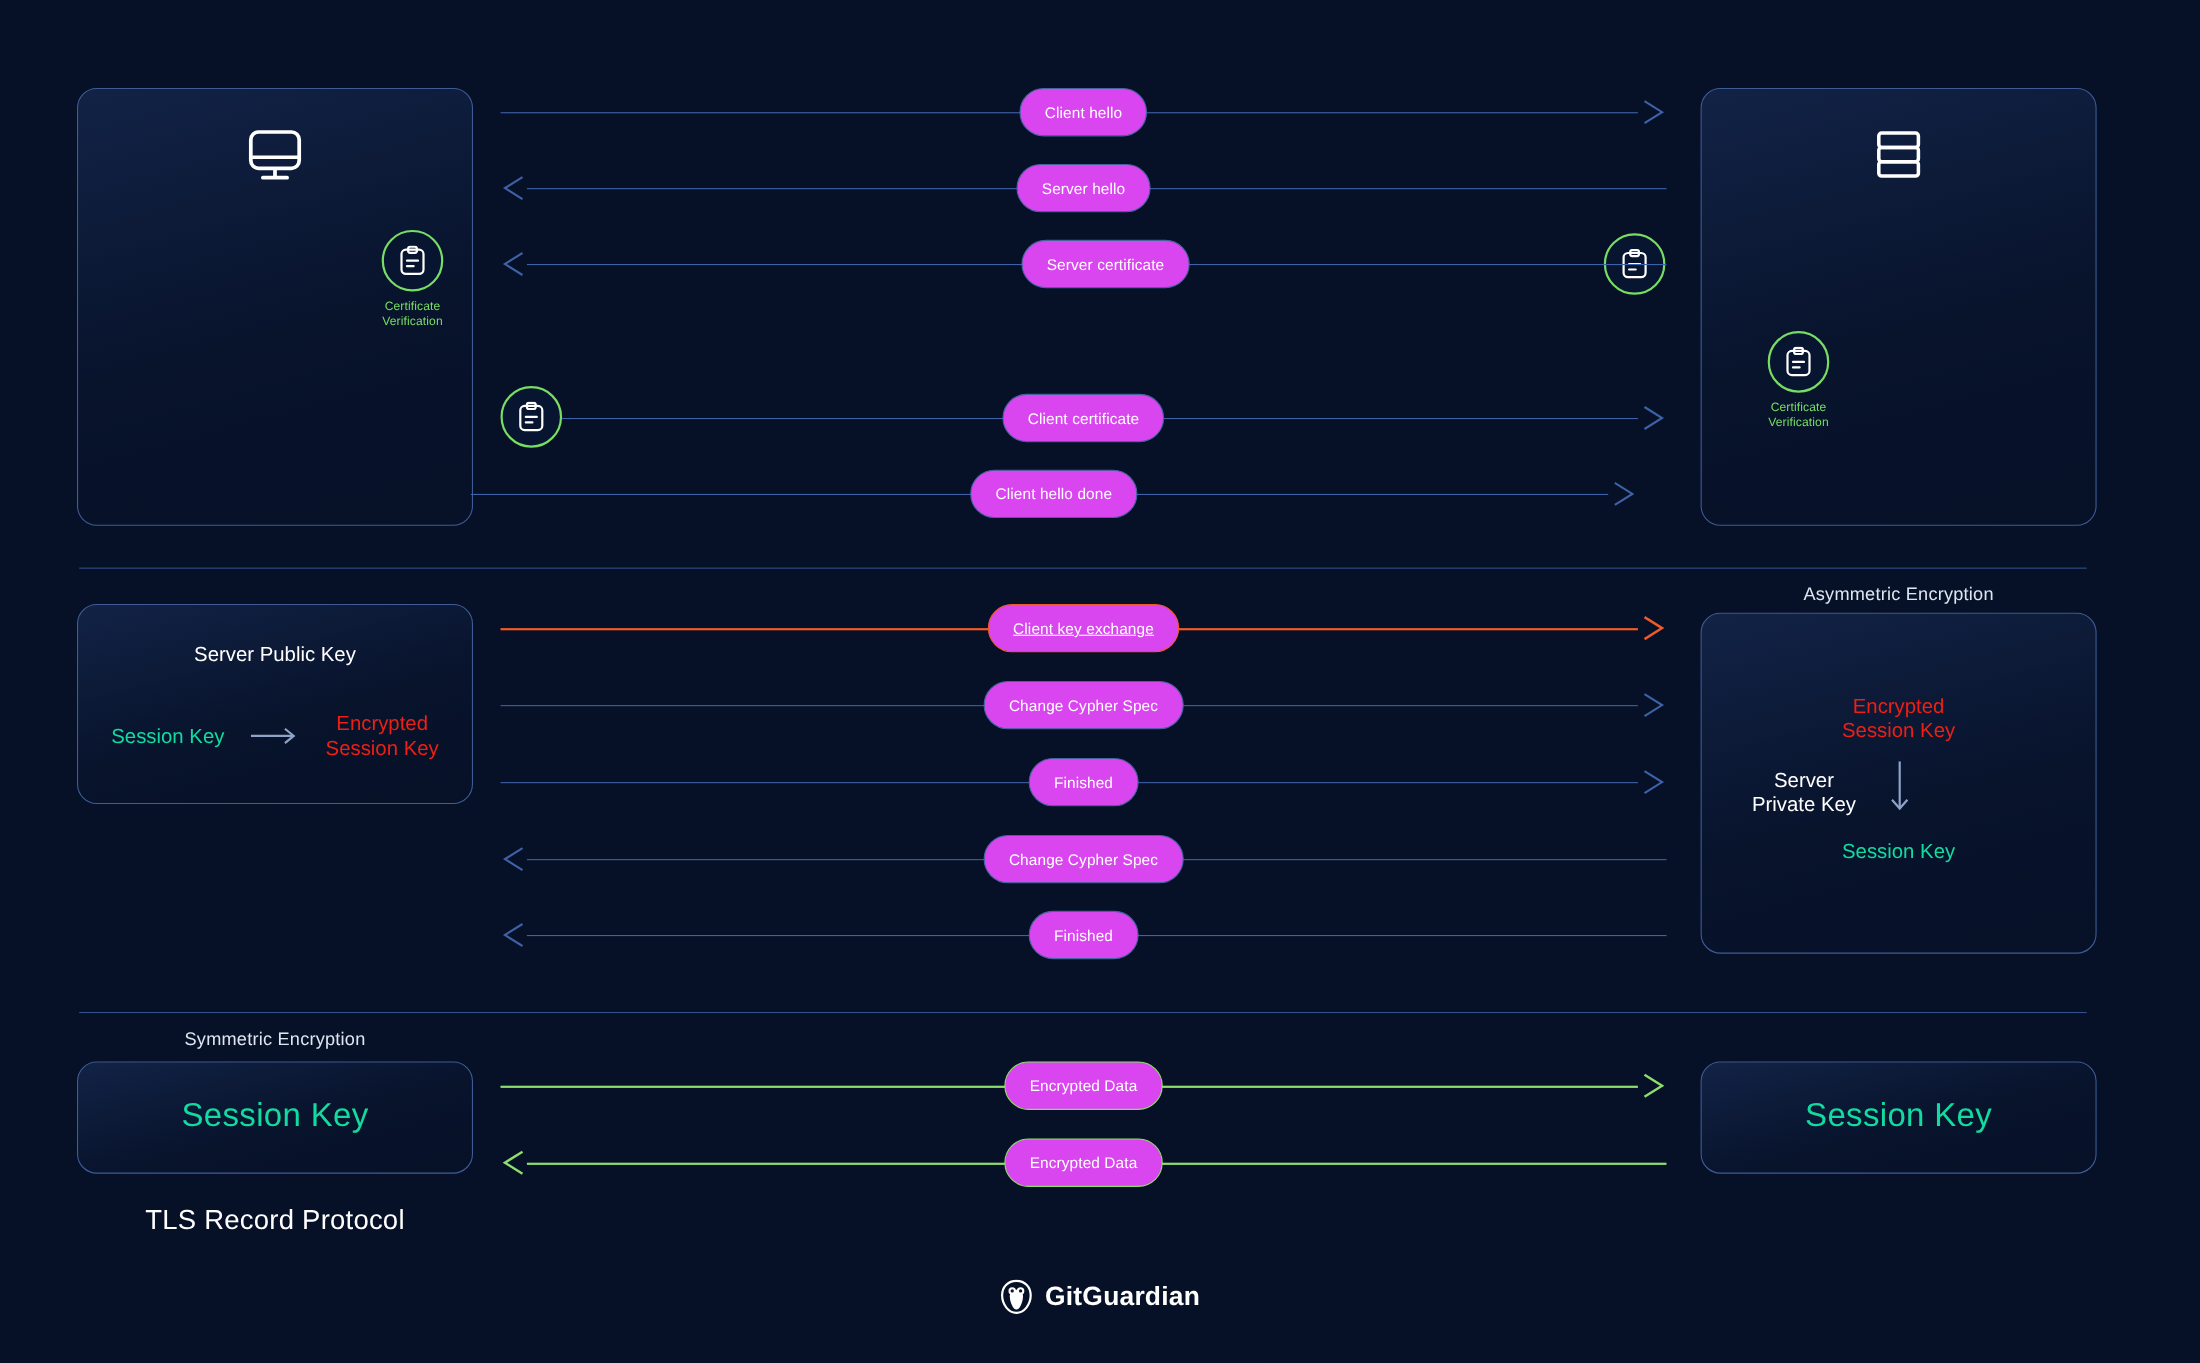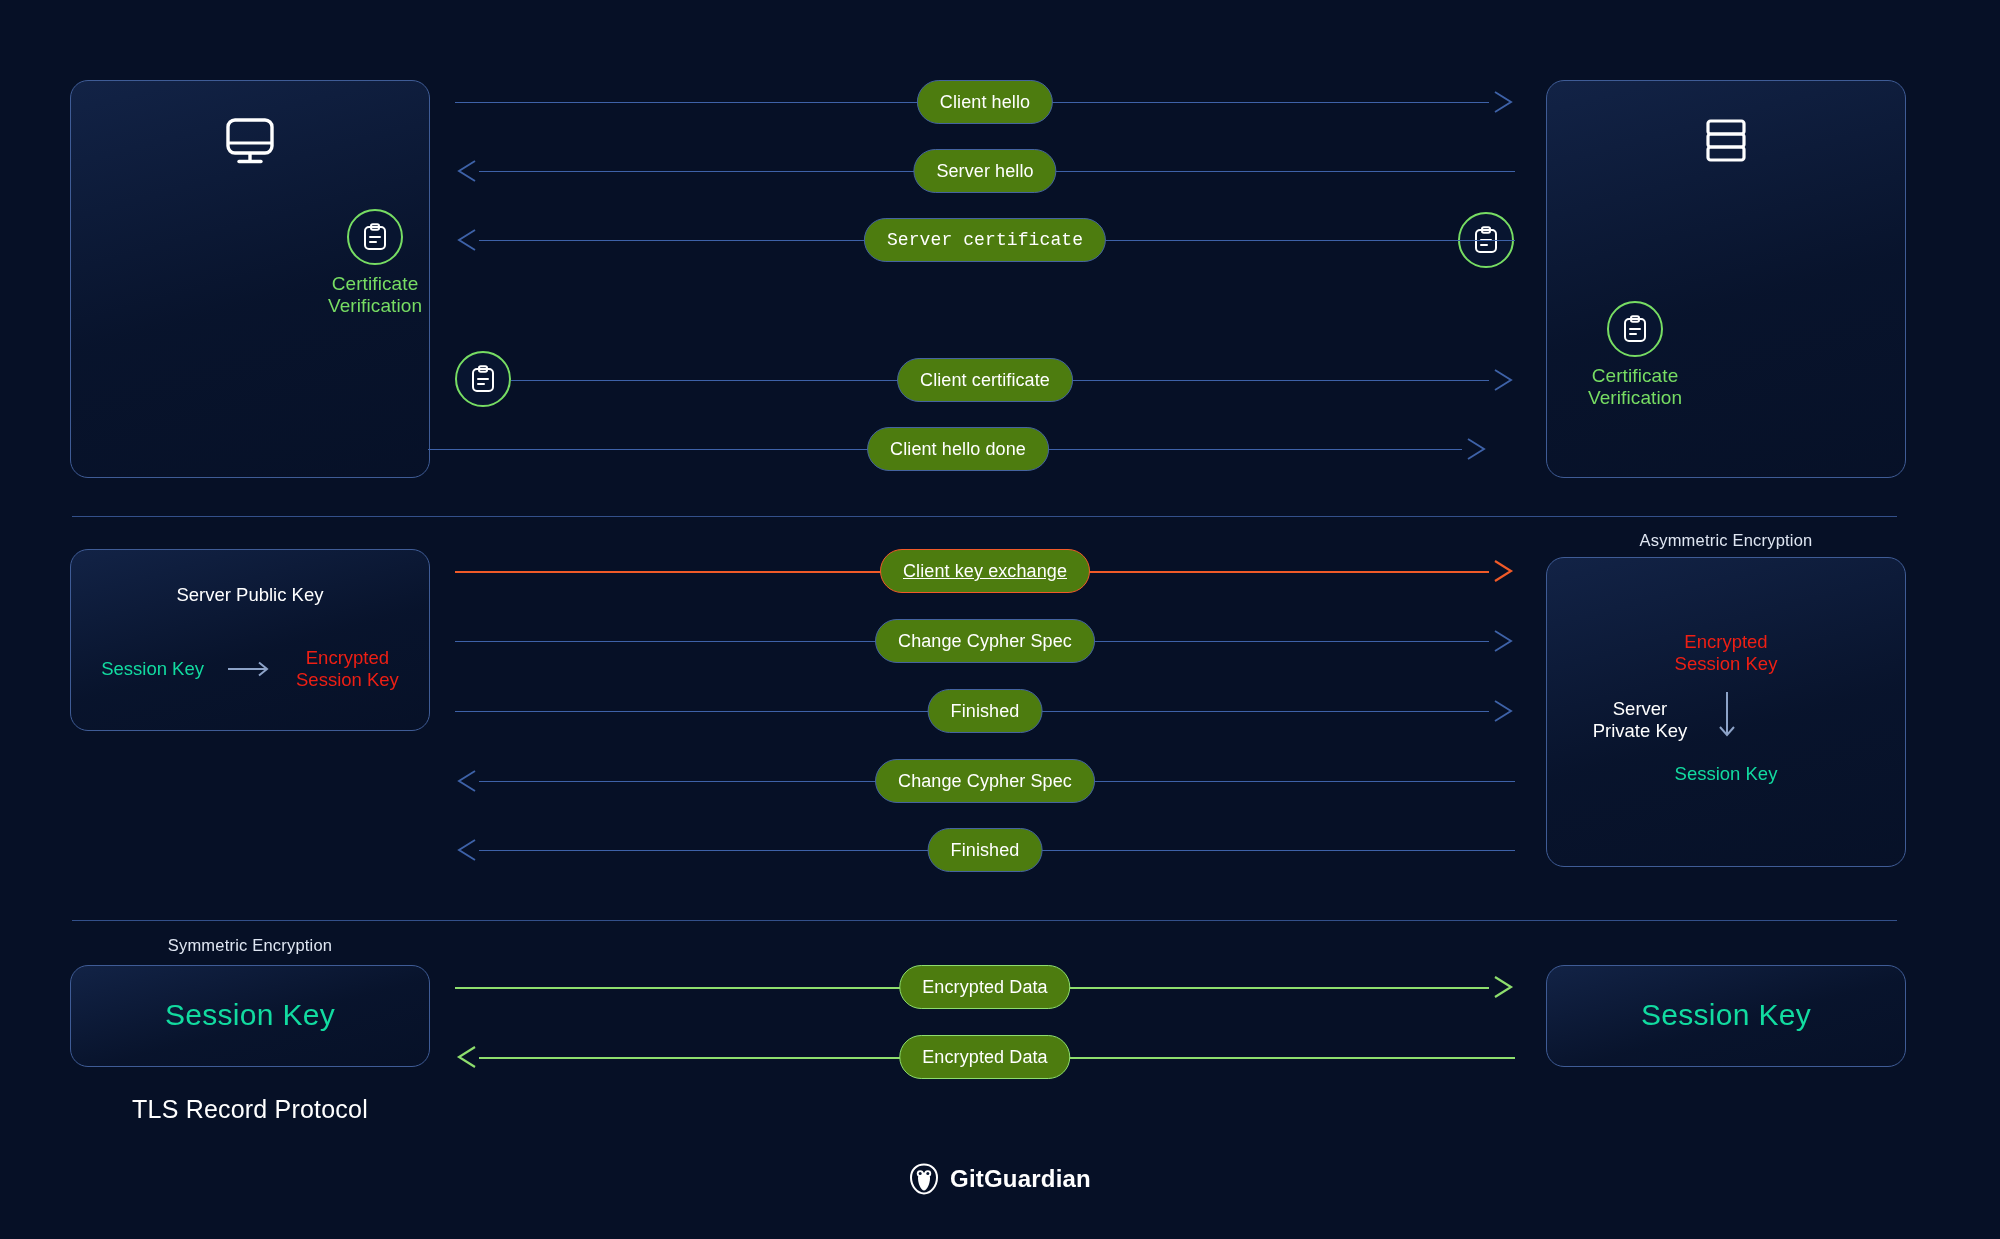--- a/index.html
+++ b/index.html
@@ -38,21 +38,21 @@
   .cert-circle {
     width: 56px; height: 56px;
     border-radius: 50%;
     border: 2px solid #77dd63;
     background: #081530;
     display: flex; align-items: center; justify-content: center;
   }
   .cert-label {
     margin-top: 8px;
     color: #77dd63;
-    font-size: 19px;
+    font-size: 11px;
     line-height: 1.18;
     text-align: center;
     letter-spacing: 0.1px;
     white-space: pre-line;
   }
 
   
   .msg-row { position: absolute; height: 44px; display: flex; align-items: center; }
   .line {
     position: absolute;
@@ -65,25 +65,25 @@
 
   .arrowhead { position: absolute; top: 50%; width: 26px; height: 26px; margin-top: -13px; }
   .arrowhead svg { display: block; overflow: visible; }
 
   .pill {
     position: absolute;
     top: 50%;
     transform: translate(-50%, -50%);
     border: 1.5px solid #44639f;
     border-radius: 22px;
-    background: #4d7c0f;
+    background: #d946ef;
     padding: 0 22px;
     height: 44px;
     line-height: 42px;
-    font-size: 18px;
+    font-size: 14px;
     color: #ffffff;
     white-space: nowrap;
     letter-spacing: 0.1px;
   }
   .pill.orange { border-color: #f05a28; text-decoration: underline; }
   .pill.green  { border-color: #8ede6d; }
 
   
   .divider {
     position: absolute;
@@ -262,21 +262,21 @@
     <div class="pill" style="left:530px;">Server hello</div>
   </div>
 
   <div class="msg-row" style="left:455px; top:218px; width:1060px;">
     <div class="line" style="left:24px; right:0;"></div>
     <div class="arrowhead" style="left:0;">
       <svg width="26" height="26" viewBox="0 0 26 26">
           <path d="M20 3 L4 13 L20 23" stroke="#3e62a8" stroke-width="1.9" fill="none"></path>
         </svg>
     </div>
-    <div class="pill" style="left:530px;font-family:Liberation Mono, monospace;">Server certificate</div>
+    <div class="pill" style="left:550px;">Server certificate</div>
   </div>
 
 
   <div class="msg-row" style="left:455px; top:358px; width:1060px;">
     <div class="line" style="left:56px; right:26px;"></div>
     <div class="arrowhead" style="right:0;">
       <svg width="26" height="26" viewBox="0 0 26 26">
           <path d="M6 3 L22 13 L6 23" stroke="#3e62a8" stroke-width="1.9" fill="none"></path>
         </svg>
     </div>

